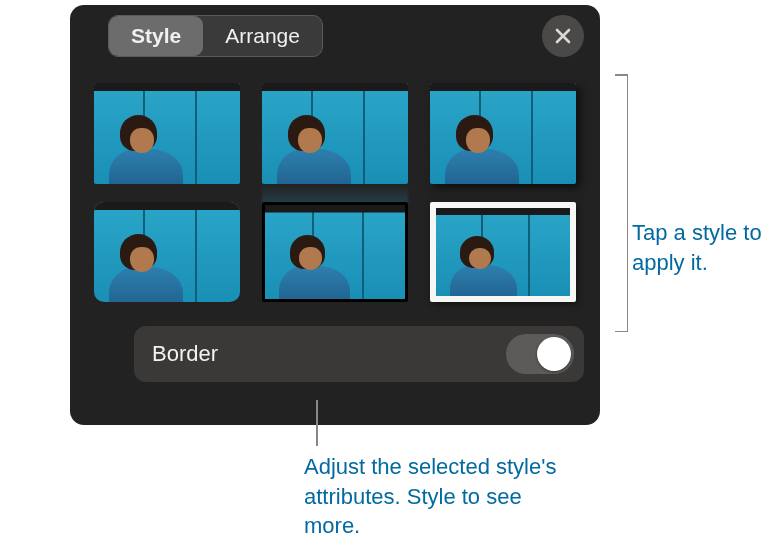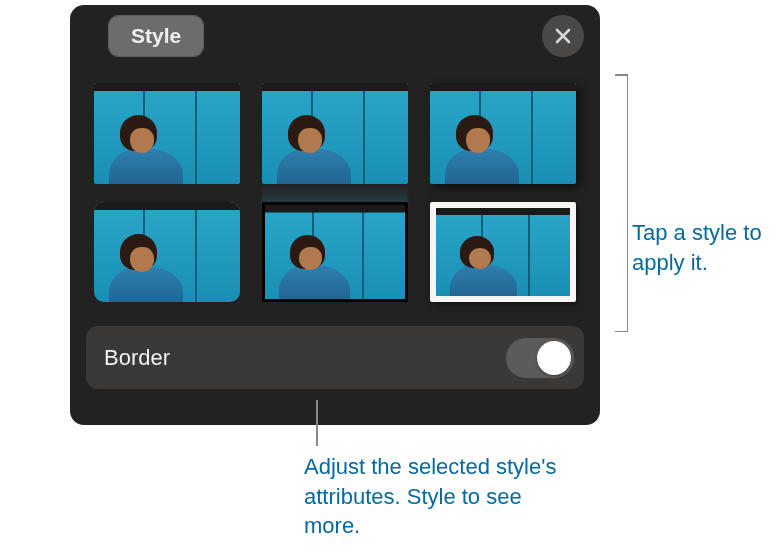--- a/index.html
+++ b/index.html
@@ -157,23 +157,24 @@
     border: 6px solid #f6f6f4;
     box-shadow: 2px 2px 6px rgba(0,0,0,0.5);
   }
 
   .border-row {
     display: flex;
     align-items: center;
     justify-content: space-between;
     background: #3a3938;
     border-radius: 12px;
-    height: 63px;
+    height: 56px;
     padding: 0 10px 0 18px;
     margin-top: 4px;
+    margin-left: 48px;
   }
   .border-label {
     font-size: 22px;
     color: #f2f2f2;
   }
   .toggle {
     width: 68px;
     height: 40px;
     background: #5c5b5a;
     border-radius: 20px;
@@ -239,20 +240,23 @@
 </head>
 <body>
 
 <div class="panel">
 
   <div class="tabbar-row">
     <div class="tabbar">
       <div class="tab active">
         <span>Style</span>
       </div>
+      <div class="tab">
+        <span>Arrange</span>
+      </div>
     </div>
     <div class="spacer"></div>
     <div class="close-btn">
       <svg width="18" height="18" viewBox="0 0 18 18">
         <path d="M3 3 L15 15 M15 3 L3 15" stroke="#d8d8d8" stroke-width="2.6" stroke-linecap="round" fill="none"></path>
       </svg>
     </div>
   </div>
 
   <div class="styles-grid">

